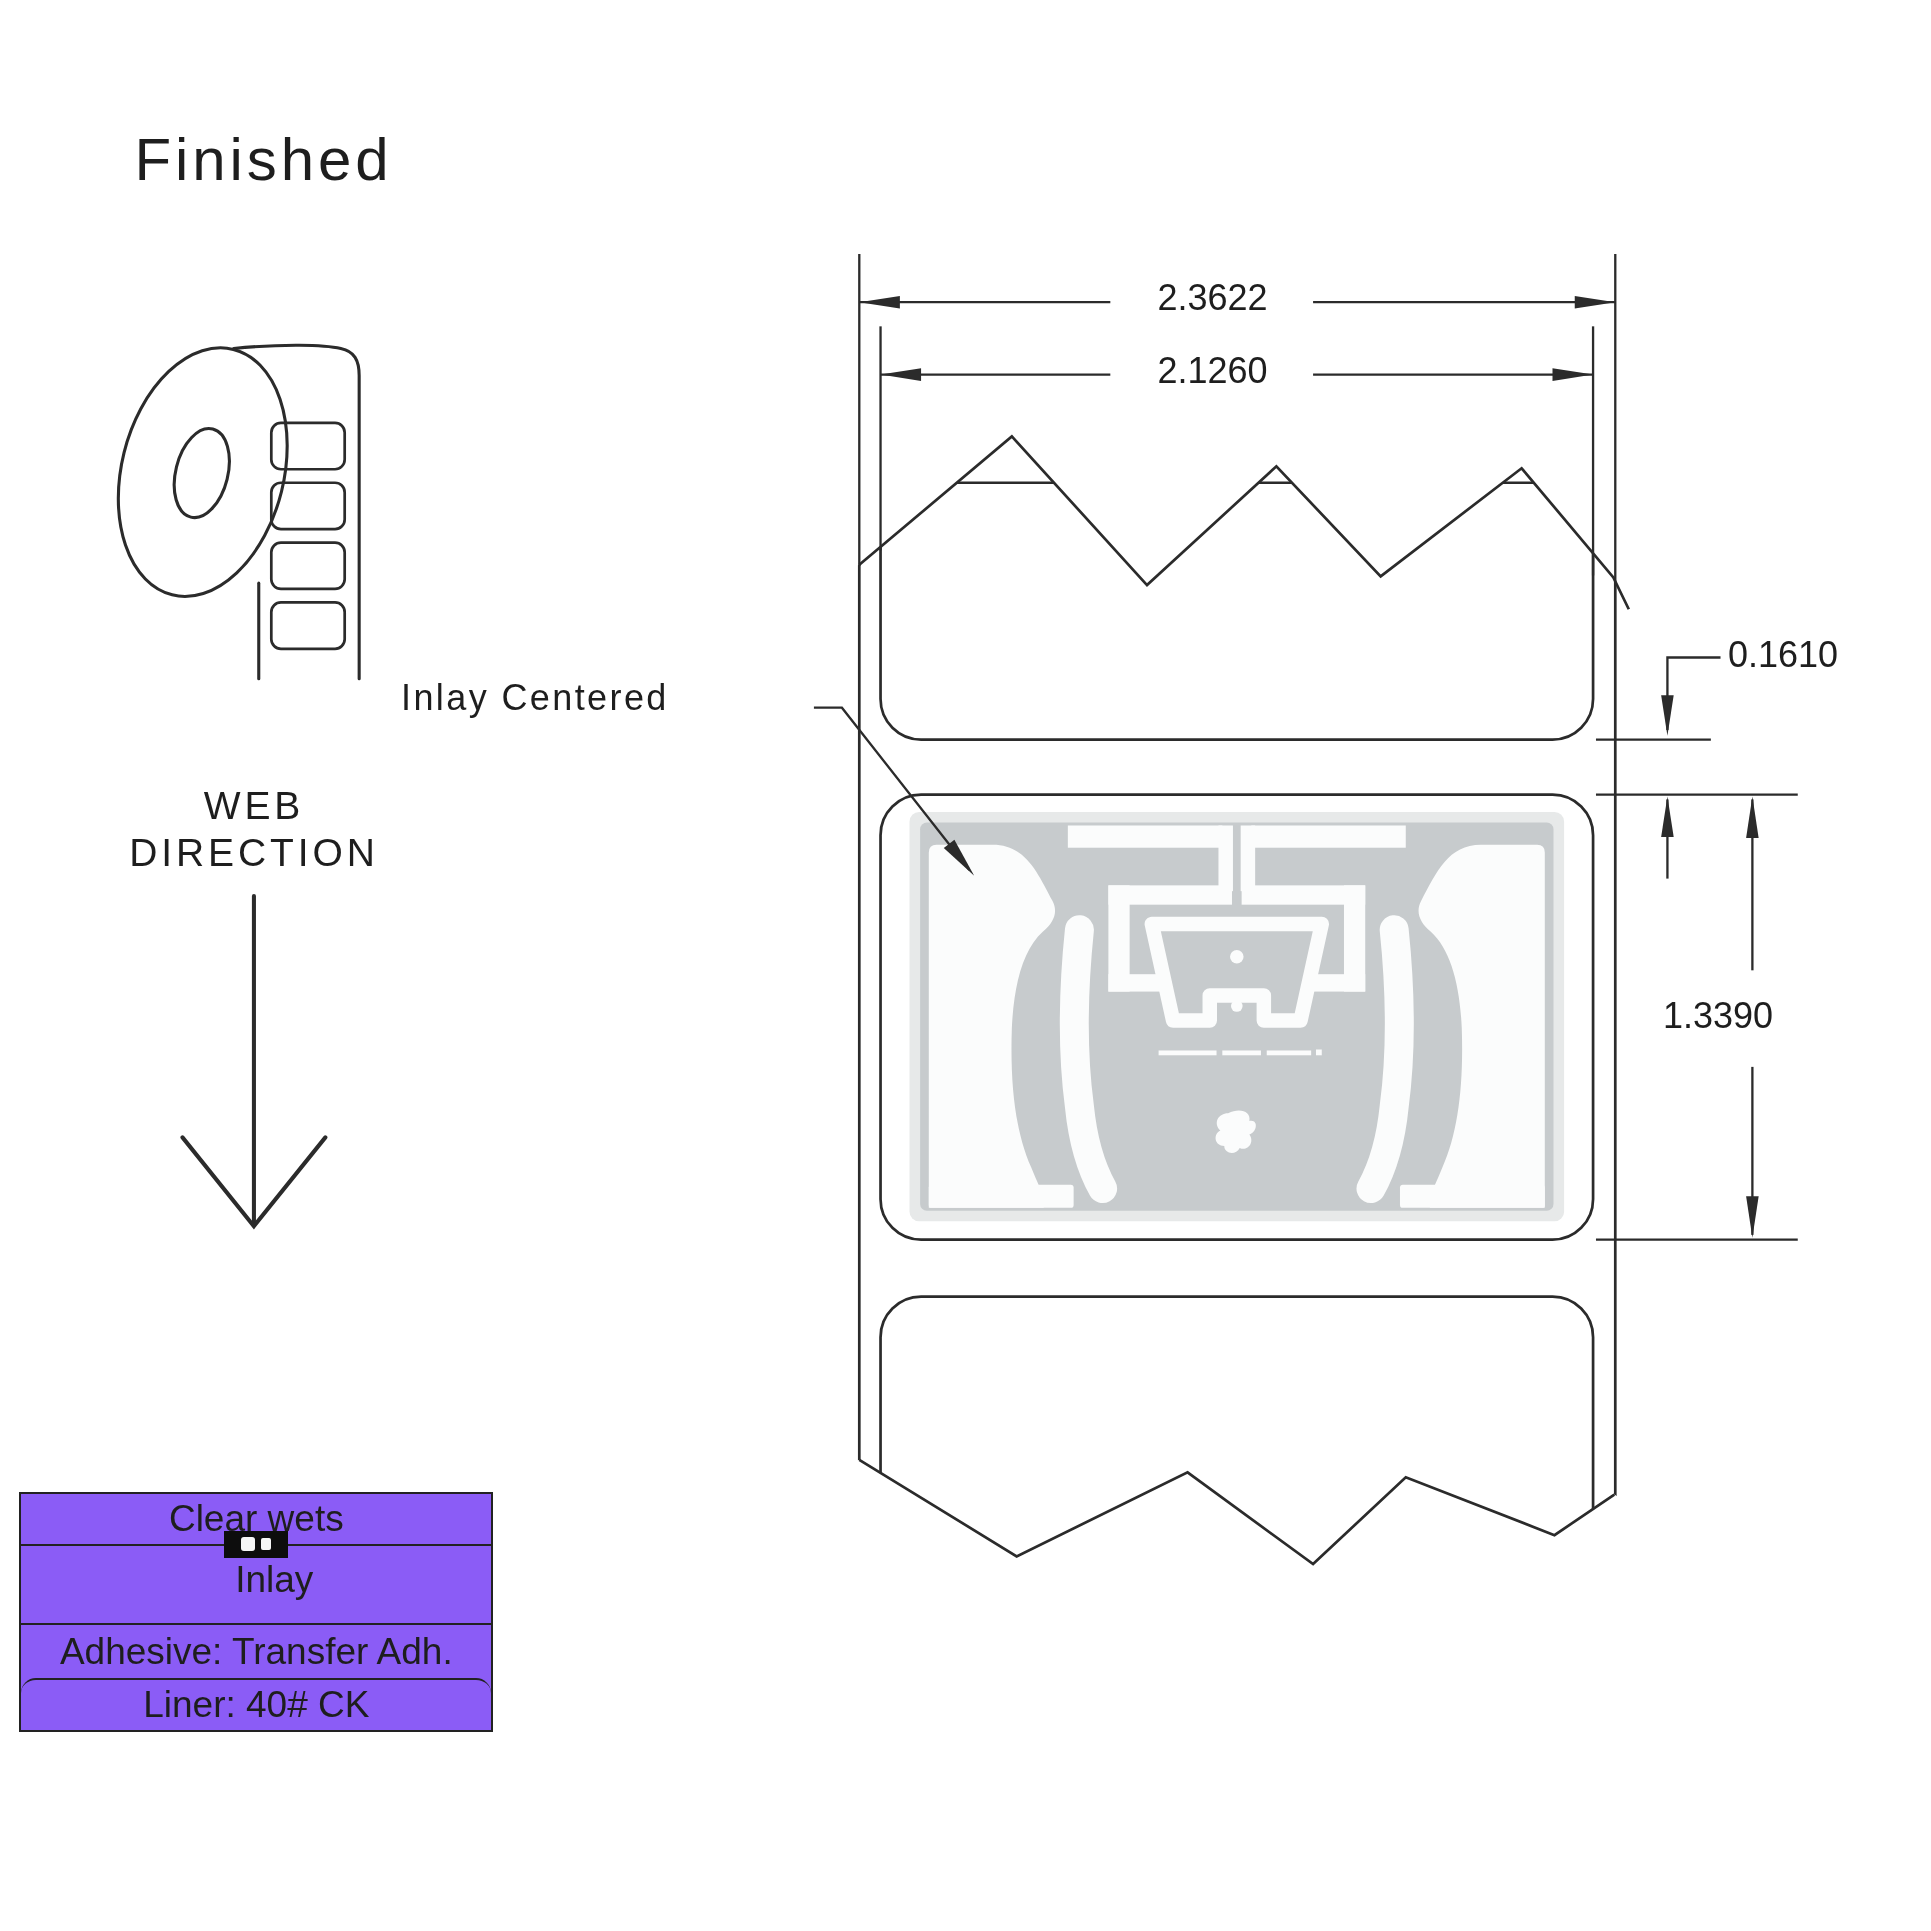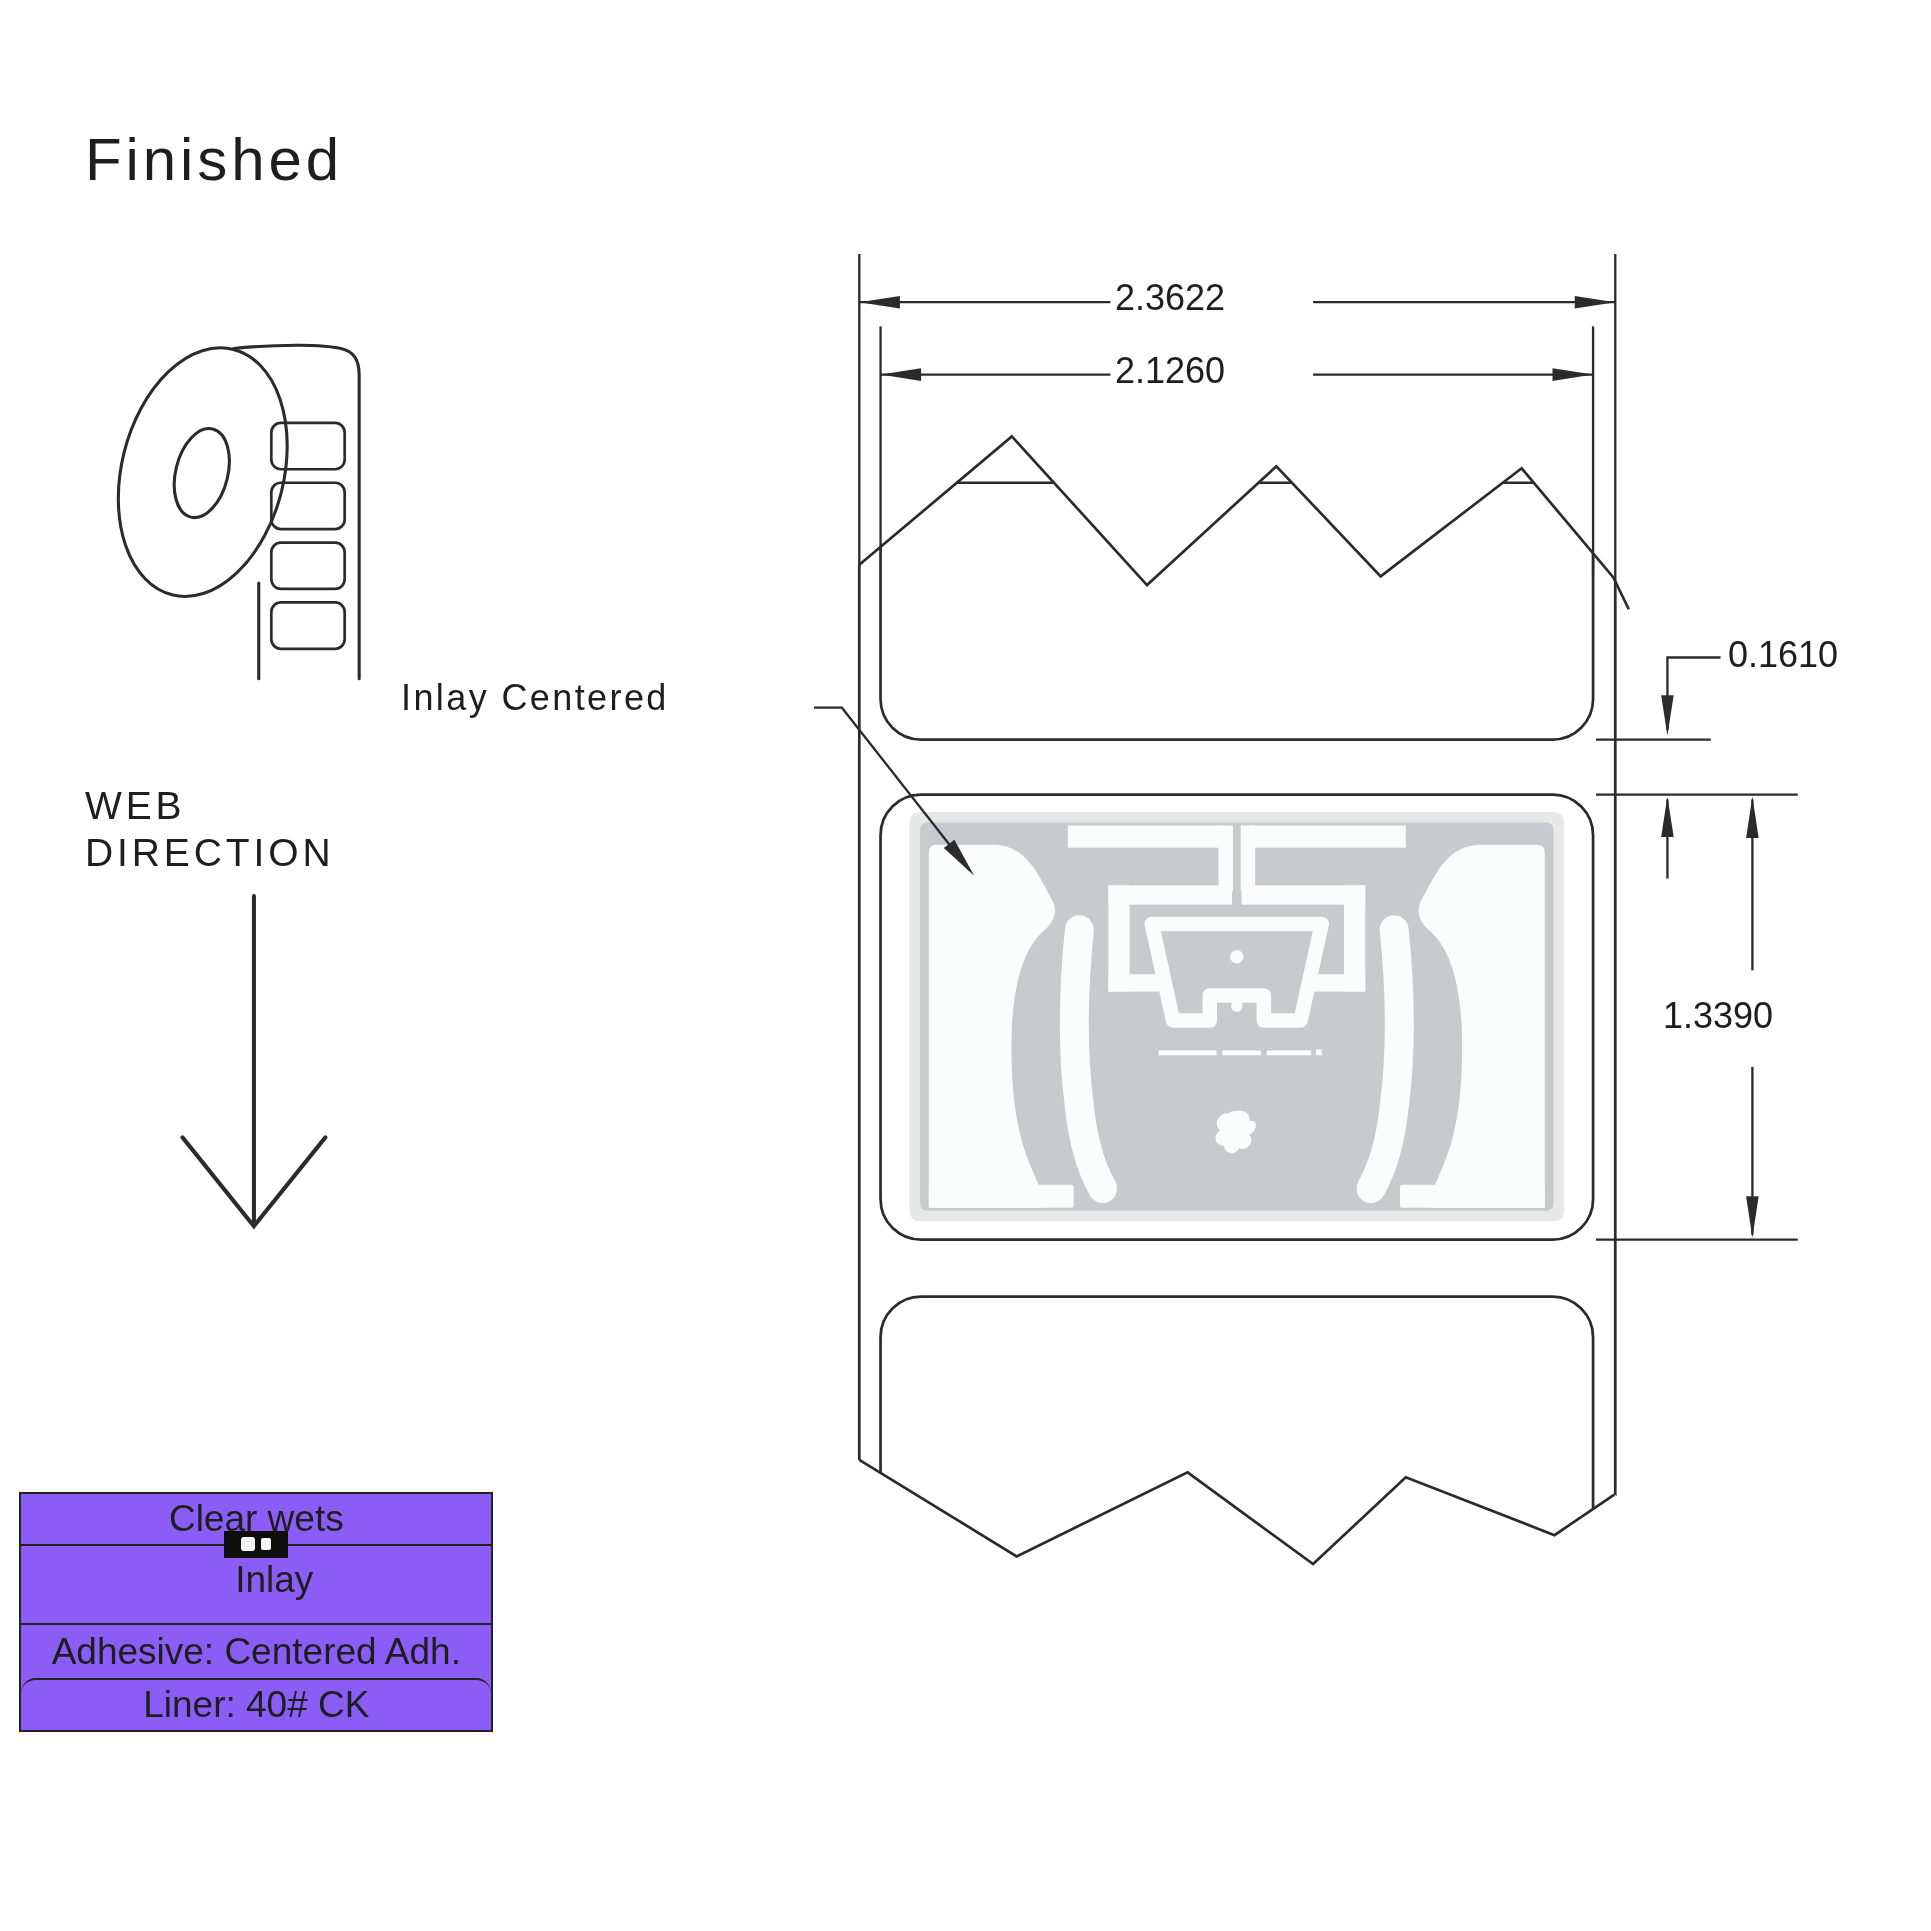--- a/index.html
+++ b/index.html
@@ -2,21 +2,21 @@
 <html><head>
 <meta charset="utf-8">
 <style>
   html,body{margin:0;padding:0;background:#ffffff;}
   .canvas{
     position:relative;width:1931px;height:1931px;background:#ffffff;overflow:hidden;
     font-family:"Liberation Sans", sans-serif;color:#1e1e1e;
   }
   .canvas svg{position:absolute;left:0;top:0;}
   .lbl{position:absolute;white-space:nowrap;color:#1e1e1e;}
-  .center{}
+  .center{text-align:center;}
   .title-block{left:85px;top:120px;width:357px;font-size:60px;line-height:80px;letter-spacing:3.9px;}
   .webdir-block{left:85px;top:782px;width:338px;font-size:39px;line-height:47px;letter-spacing:3.9px;}
   .inlay-callout{left:401px;top:677px;font-size:36px;letter-spacing:2.4px;}
   .dim{font-size:36px;}
   .dim-a{left:1115px;top:277px;width:195px;}
   .dim-b{left:1115px;top:350px;width:195px;}
   .dim-c{left:1728px;top:634px;}
   .dim-d{left:1663px;top:995px;}
   
   .ctable{
@@ -182,21 +182,21 @@
       <span>Clear wets</span>
     </div>
     <div class="row r-inlay">
       <div class="chip">
         <span class="c1"></span>
         <span class="c2"></span>
       </div>
       <span>Inlay</span>
     </div>
     <div class="row r-adh">
-      <span>Adhesive: Centered Adh.</span>
+      <span>Adhesive: Transfer Adh.</span>
     </div>
     <div class="row r-liner">
       <span>Liner: 40# CK</span>
     </div>
   </div>
 
 </div>
 
 
 </body></html>

